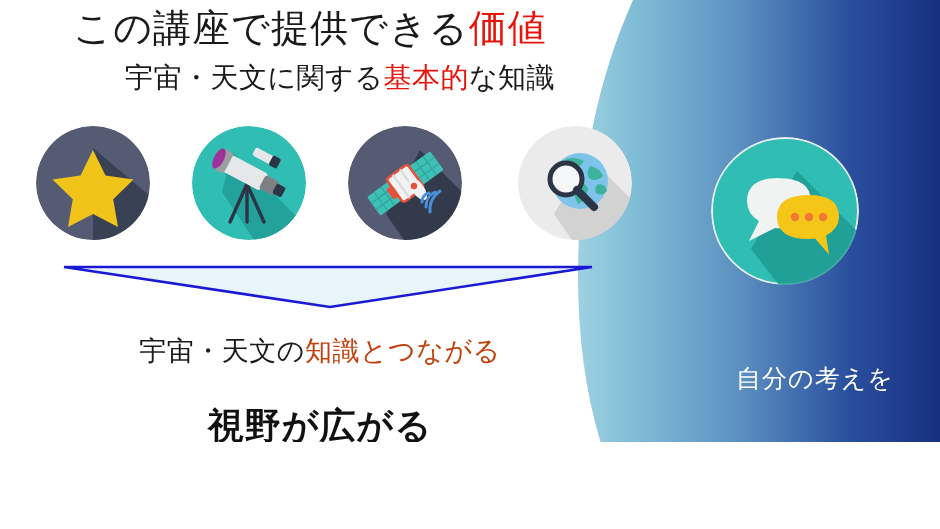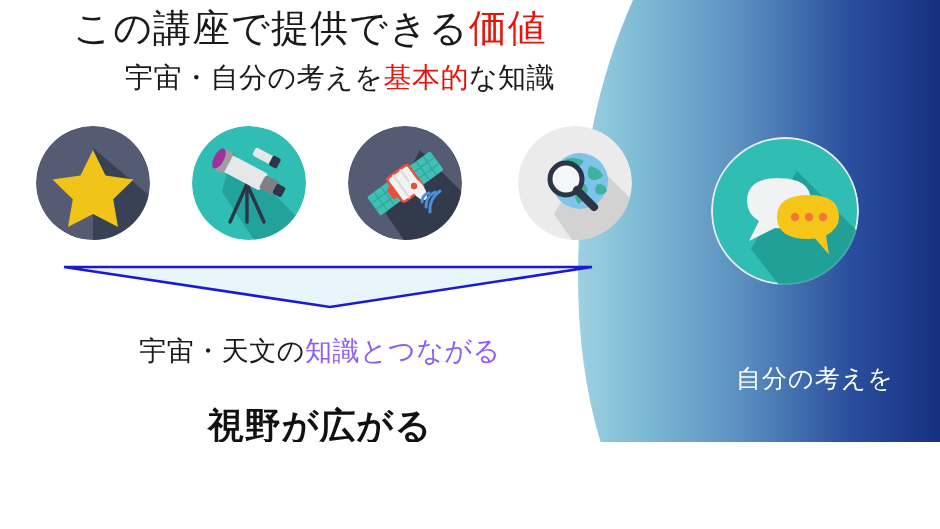--- a/index.html
+++ b/index.html
@@ -78,21 +78,21 @@
   .mid-text{
     position:absolute;
     left:0;top:333px;
     width:640px;
     text-align:center;
     font-size:27px;
     letter-spacing:0.5px;
     color:#1a1a1a;
     white-space:nowrap;
   }
-  .mid-text .accent{color:#8b5cf6;}
+  .mid-text .accent{color:#c2410c;}
 
   .big-line1{
     position:absolute;
     left:0;top:402px;
     width:640px;
     text-align:center;
     font-size:36px;
     font-weight:bold;
     letter-spacing:1px;
     color:#111111;
@@ -159,21 +159,21 @@
       </linearGradient>
     </defs>
     <path d="M940,0 L633,0 C595,85 578,180 578,276 C578,372 596,452 636,529 L940,529 Z" fill="url(#blueGrad)"></path>
   </svg>
 
   <div class="title">
     <span>この講座で提供できる</span><span class="accent">価値</span>
   </div>
 
   <div class="subtitle">
-    <span>宇宙・自分の考えを</span><span class="accent">基本的</span><span>な知識</span>
+    <span>宇宙・天文に関する</span><span class="accent">基本的</span><span>な知識</span>
   </div>
 
   <div class="icon-row">
 
     <div class="icon-circle" style="left:36px;">
       <svg viewBox="0 0 114 114">
         <circle cx="57" cy="57" r="57" fill="#565b74"></circle>
         <path d="M57 22 L57 114 L114 114 L114 70 Z" fill="#2f3a4a" opacity="0.75"></path>
         <path d="M57 24 L69.5 49.5 L97.5 53.6 L77.2 73.3 L82 101 L57 88 L32 101 L36.8 73.3 L16.5 53.6 L44.5 49.5 Z" fill="#f0c419"></path>
       </svg>

